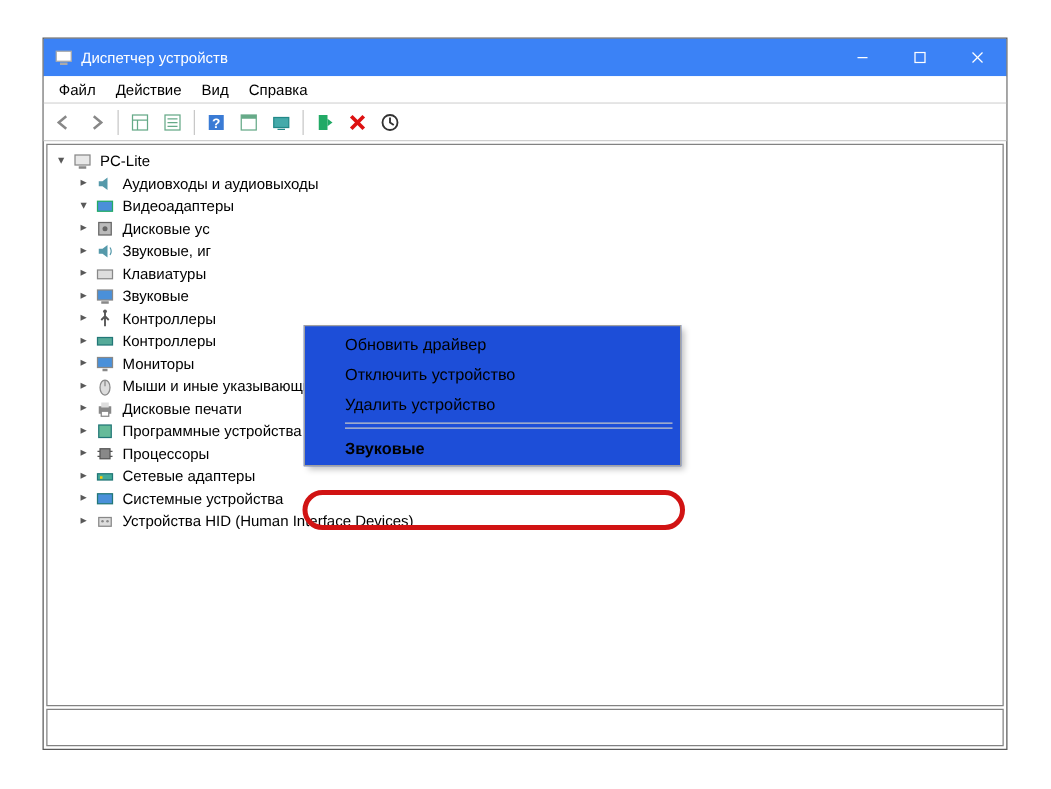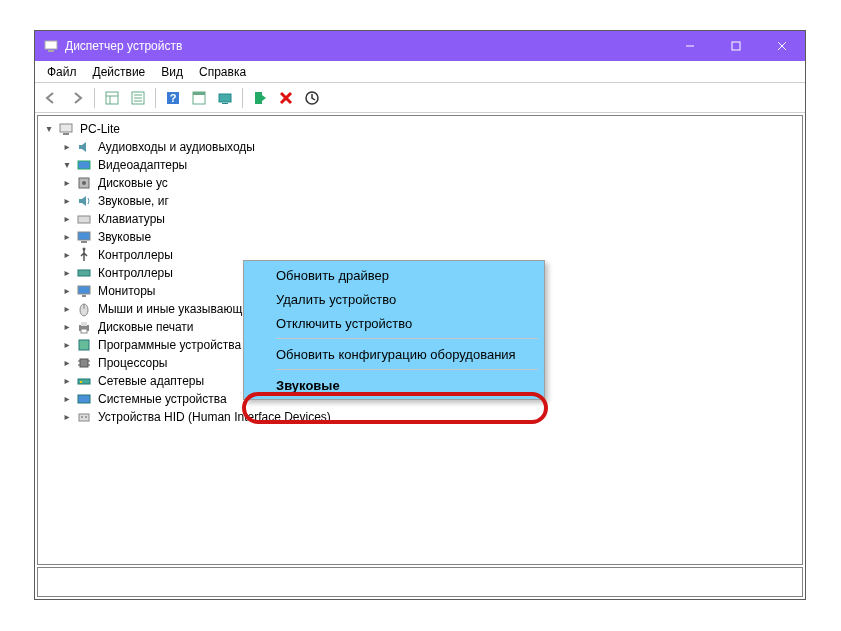--- a/index.html
+++ b/index.html
@@ -17,21 +17,21 @@
     position: absolute;
     left: 34px; top: 30px;
     width: 772px; height: 570px;
     background: #fff;
     border: 1px solid #5a5a5a;
     display: flex;
     flex-direction: column;
   }
   .titlebar {
     height: 30px;
-    background: #8b5cf6;
+    background: #3b82f6;
     color: #fff;
     display: flex;
     align-items: center;
     padding-left: 8px;
   }
   .titlebar .ticon {
     width: 16px; height: 16px;
     margin-right: 6px;
     display: inline-flex; align-items: center; justify-content: center;
   }
@@ -122,21 +122,21 @@
   .bottom-pane {
     height: 30px;
     border: 1px solid #828282;
     margin: 0 2px 2px 2px;
     background: #fff;
   }
   .context-menu {
     position: absolute;
     left: 205px; top: 144px;
     width: 302px;
-    background: #7dd3fc;
+    background: #1d4ed8;
     border: 1px solid #a0a0a0;
     box-shadow: 3px 3px 5px rgba(0,0,0,0.25);
     padding: 2px;
     z-index: 100;
   }
   .ctx-item {
     height: 24px;
     display: flex; align-items: center;
     padding-left: 30px;
     font-size: 13px;
@@ -460,24 +460,23 @@
               </span>
             <span class="label-wrap">Устройства HID (Human Interface Devices)</span>
           </div>
 
         </div>
 
       </div>
 
       <div class="context-menu">
         <div class="ctx-item">Обновить драйвер</div>
+        <div class="ctx-item">Отключить устройство</div>
         <div class="ctx-item">Удалить устройство</div>
-        <div class="ctx-item">Отключить устройство</div>
         <div class="ctx-sep"></div>
-        <div class="ctx-item">Обновить конфигурацию оборудования</div>
         <div class="ctx-sep"></div>
         <div class="ctx-item" style="font-weight:bold">Звуковые</div>
       </div>
 
       <div class="highlight-ring"></div>
 
     </div>
     <div class="bottom-pane"></div>
   </div>
 

